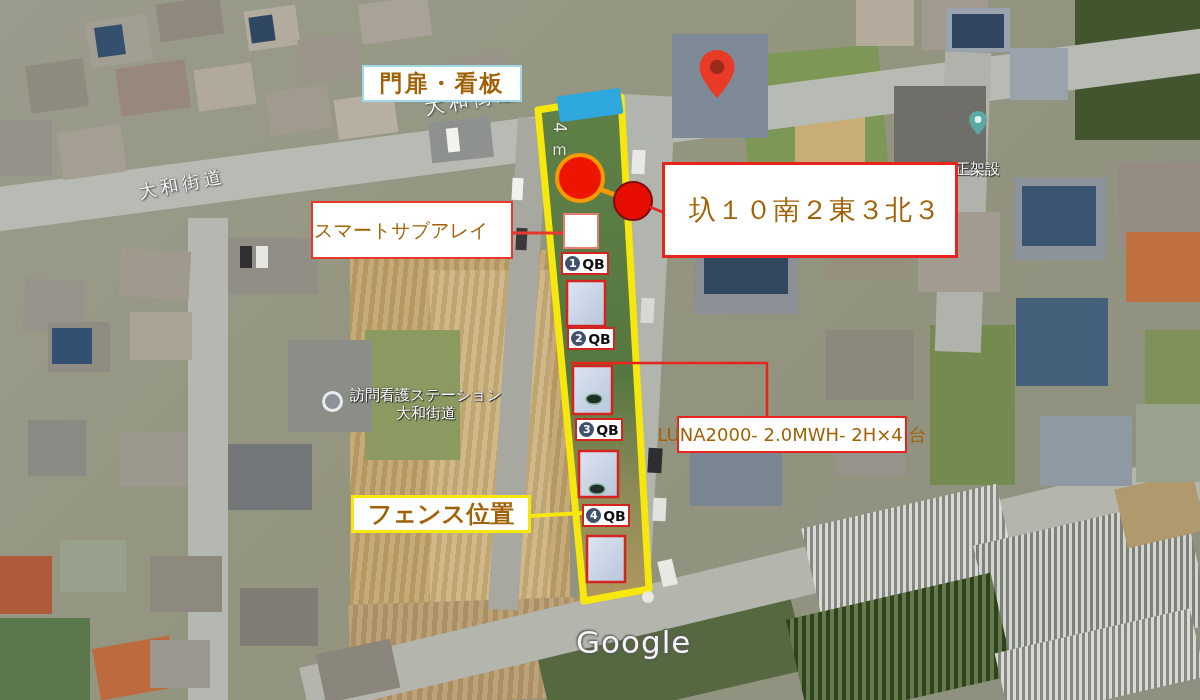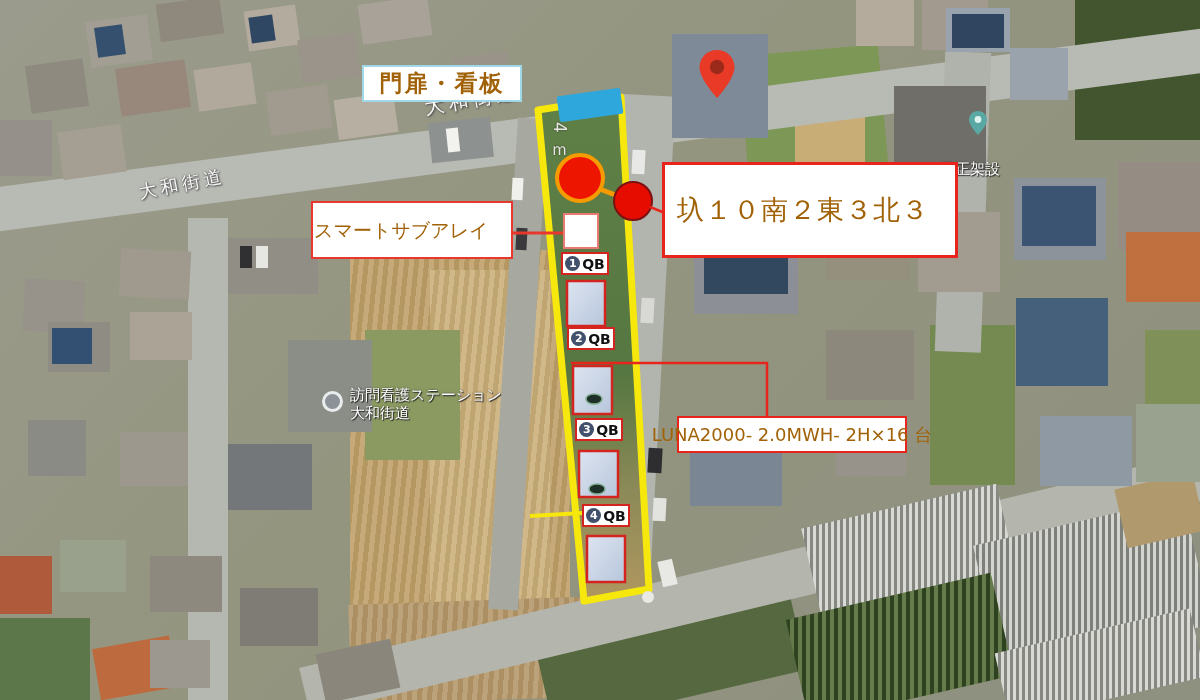--- a/index.html
+++ b/index.html
@@ -140,21 +140,21 @@
       <div class="bg-item" style="left: 240px; top: 246px; width: 12px; height: 22px; background-color: rgb(48, 48, 50); transform: rotate(0deg);"></div>
       <div class="bg-item" style="left: 256px; top: 246px; width: 12px; height: 22px; background-color: rgb(230, 230, 226); transform: rotate(0deg);"></div>
       <div class="bg-item" style="left: 660px; top: 560px; width: 15px; height: 26px; background-color: rgb(232, 232, 228); transform: rotate(-13deg);"></div>
     </div>
 
   <div class="road-label" style="left:138px;top:172px;font-size:18px;transform:rotate(-11deg);">大和街道</div>
 
   <div class="road-label" style="left:424px;top:86px;font-size:20px;transform:rotate(-10deg);">大和街道</div>
 
   <span class="pin-dot" style="left:322px;top:391px;"></span>
-  <div class="place-label" style="left:350px;top:386px;">
+  <div class="place-label" style="left:350px;top:386px;text-align:center;">
     <span style="display:block">訪問看護ステーション</span>
     <span style="display:block">大和街道</span>
   </div>
 
   <div class="map-pin" style="left:968px;top:110px;">
     <svg width="20" height="26" viewBox="0 0 20 26">
         <path d="M10 1 C4.5 1 1 5 1 10 C1 15.5 10 25 10 25 C10 25 19 15.5 19 10 C19 5 15.5 1 10 1 Z" fill="#5aa8a4"></path>
         <circle cx="10" cy="9.5" r="3.4" fill="#dff2f0"></circle>
       </svg>
   </div>
@@ -214,41 +214,46 @@
        font-size:23px;font-weight:bold;letter-spacing:2px;align-items:center;">
     <span>門扉・看板</span>
   </div>
 
   <div class="ann-label" style="left:311px;top:201px;width:202px;height:58px;border:2px solid #e8382e;
        font-size:19px;line-height:26px;padding-left:1px;">
     <span>スマートサブアレイ</span>
   </div>
 
   <div class="ann-label" style="left:662px;top:162px;width:296px;height:96px;border:3px solid #e8251d;
-       font-size:27px;line-height:44px;padding-left:12px;letter-spacing:1px;">
+       font-size:27px;line-height:44px;padding-left:24px;letter-spacing:1px;">
     <span>圦１０南２東３北３</span>
   </div>
 
   <div class="ann-label" style="left:677px;top:416px;width:230px;height:37px;border:2px solid #e8251d;
        font-size:18px;align-items:center;white-space:nowrap;">
-    <span>LUNA2000- 2.0MWH- 2H×16 台</span>
-  </div>
-
+    <span>LUNA2000- 2.0MWH- 2H×4 台</span>
+  </div>
+
+  <div class="ann-label" style="left:351px;top:495px;width:180px;height:38px;border:3px solid #f6e70c;
+       font-size:24px;font-weight:bold;align-items:center;">
+    <span>フェンス位置</span>
+  </div>
 
   <div class="qb-chip" style="left:561px;top:252px;">
     <span class="qb-num">1</span>
     <span>QB</span>
   </div>
   <div class="qb-chip" style="left:567px;top:327px;">
     <span class="qb-num">2</span>
     <span>QB</span>
   </div>
   <div class="qb-chip" style="left:575px;top:418px;">
     <span class="qb-num">3</span>
     <span>QB</span>
   </div>
   <div class="qb-chip" style="left:582px;top:504px;">
     <span class="qb-num">4</span>
     <span>QB</span>
   </div>
 
+  <div class="watermark" style="left:576px;top:624px;">Google</div>
 
 </div>
 
 </body></html>

